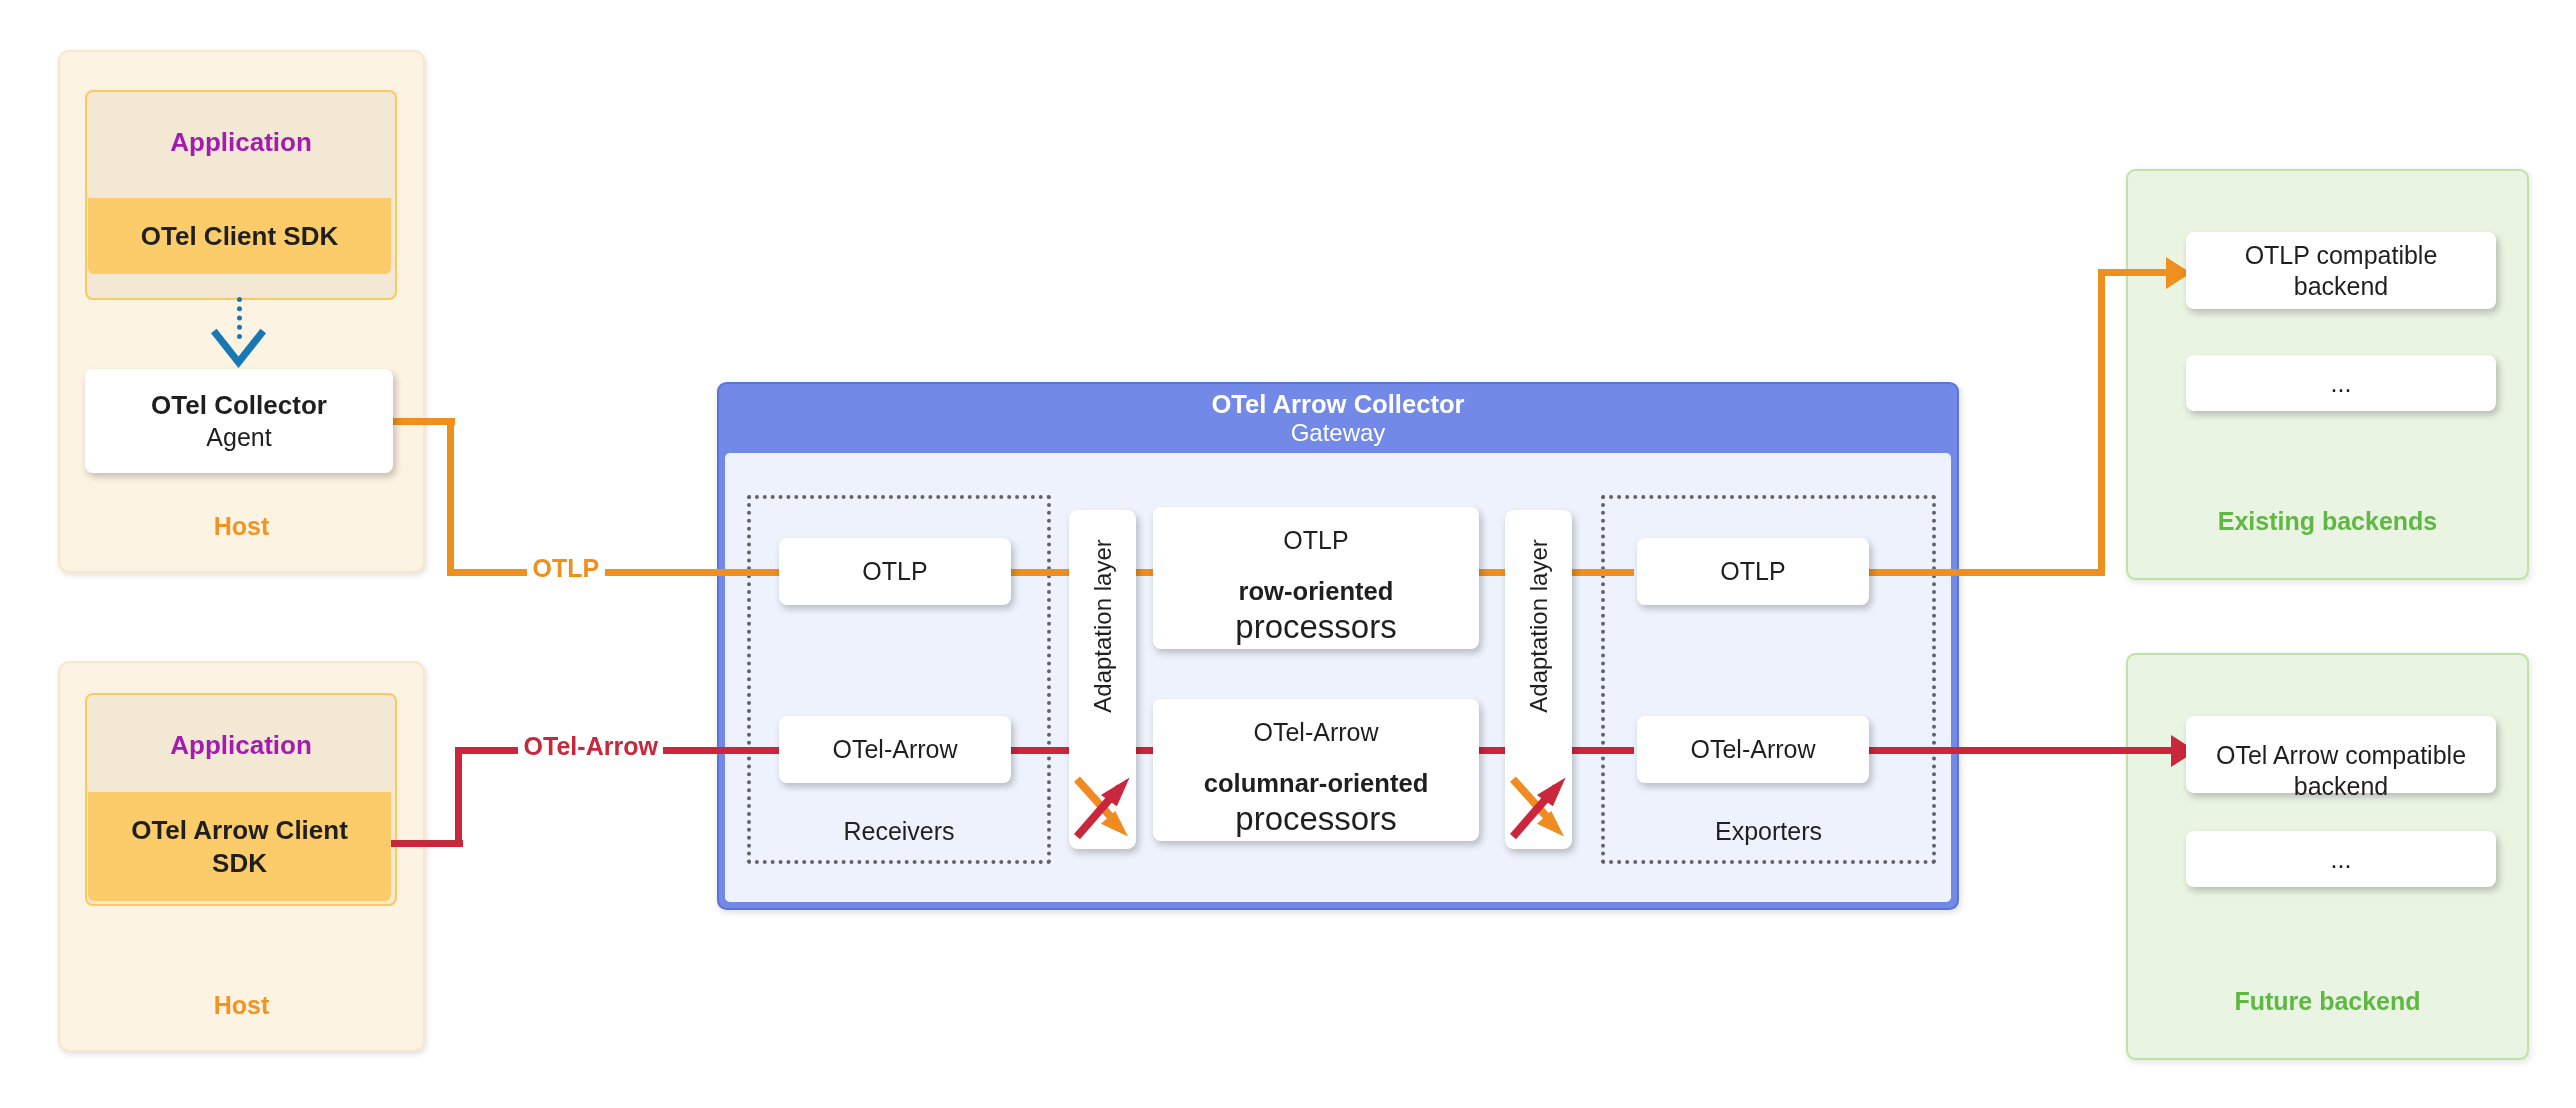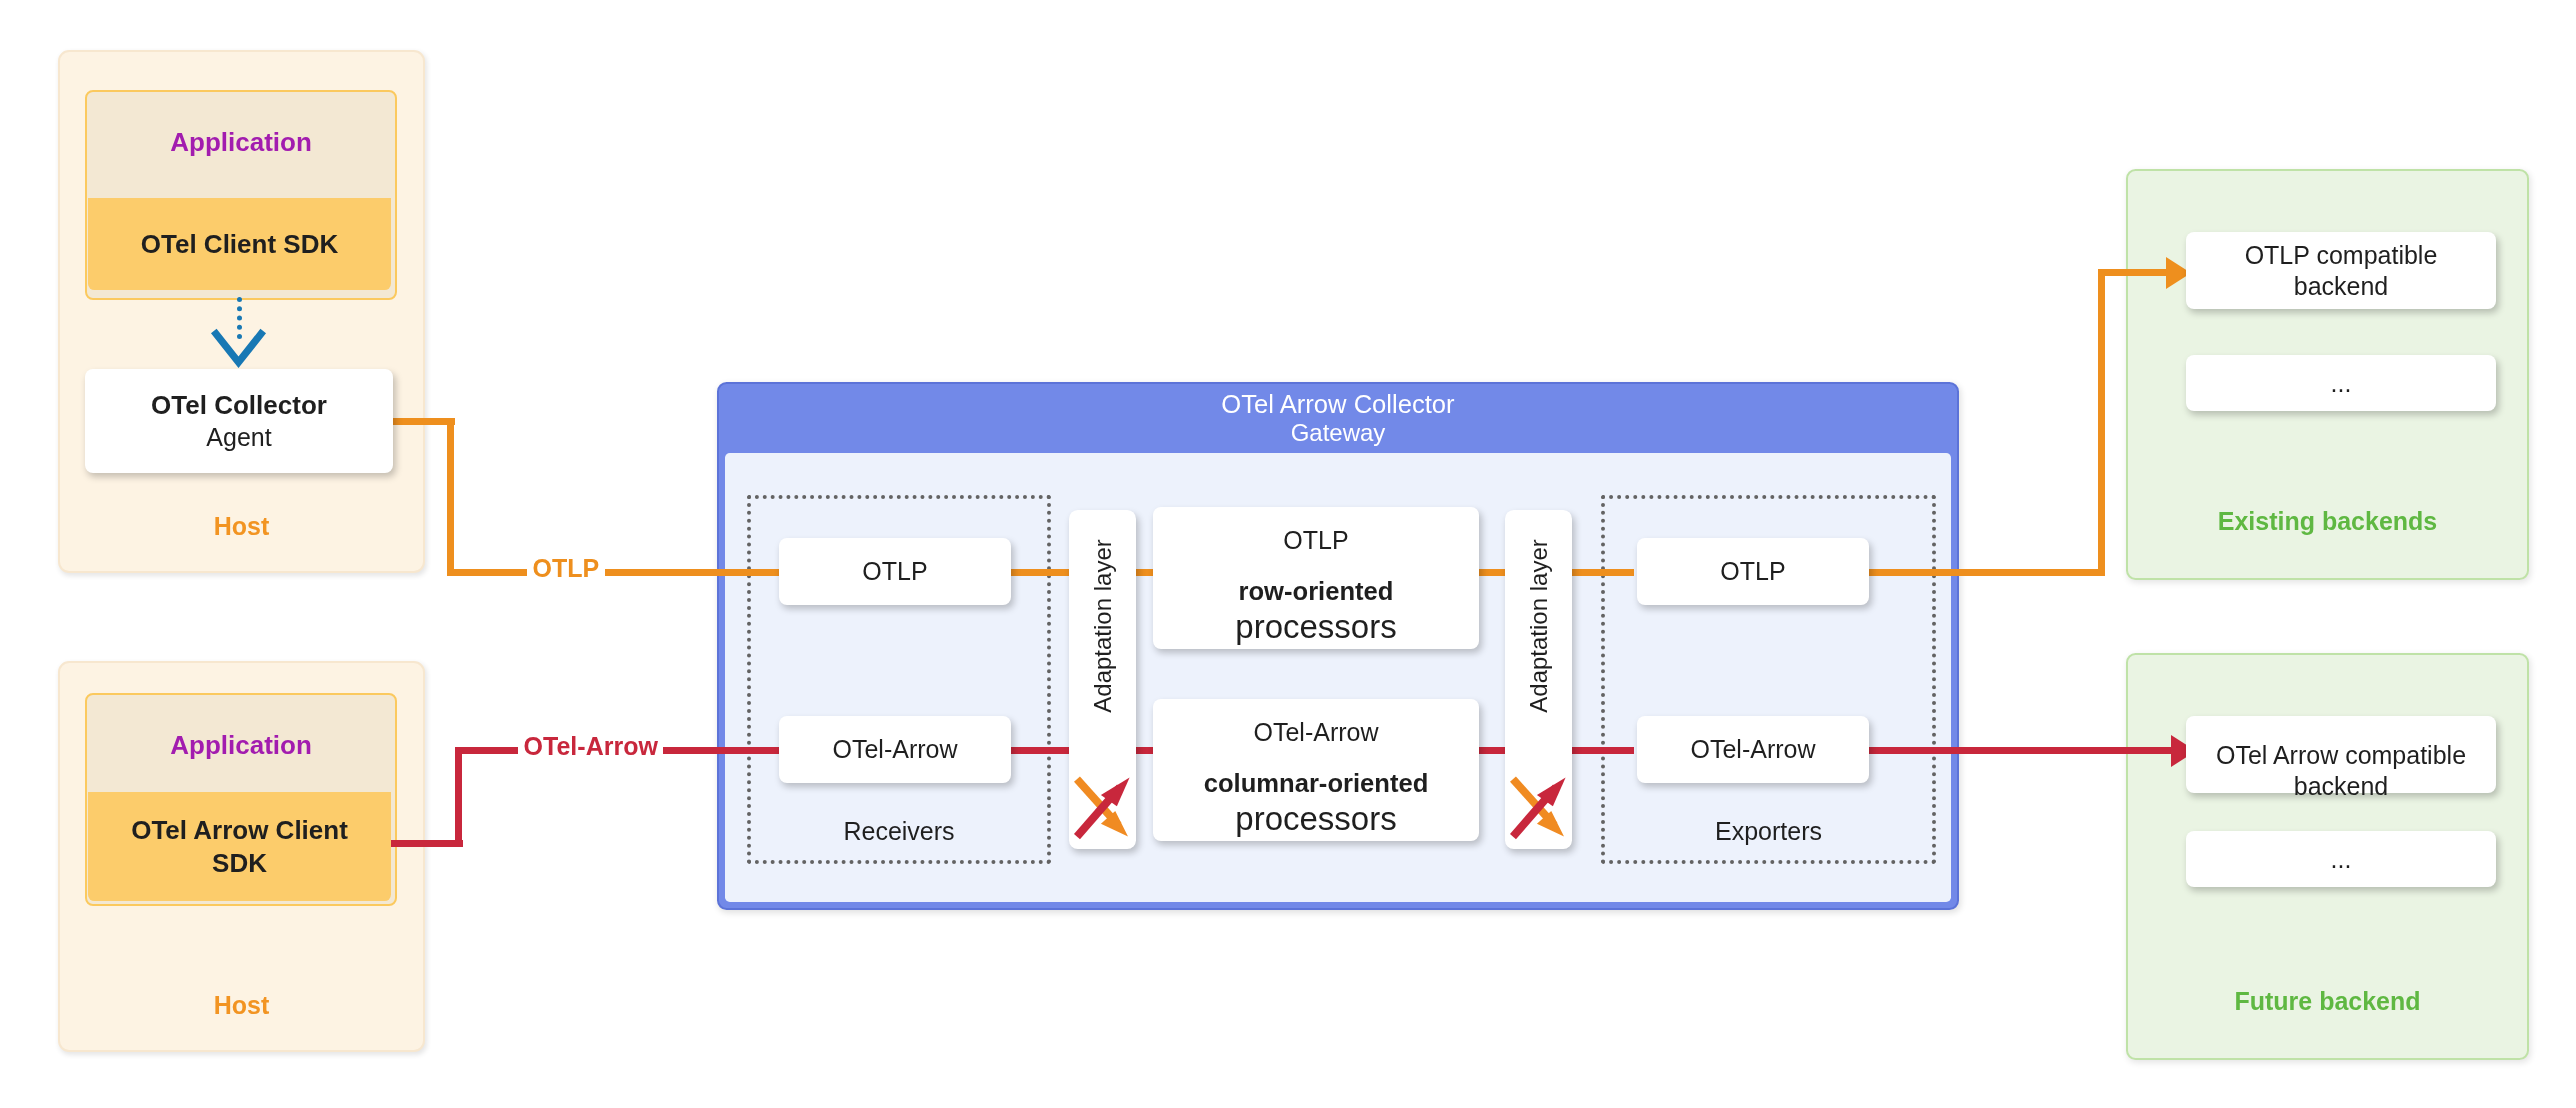--- a/index.html
+++ b/index.html
@@ -98,21 +98,21 @@
     position:absolute;
     left:0;right:0;top:0;
     height:69px;
     display:flex;
     flex-direction:column;
     align-items:center;
     justify-content:center;
     color:#ffffff;
     z-index:11;
   }
-  .collector-title{font-weight:normal;font-size:25.6px;line-height:1.16;}
+  .collector-title{font-weight:bold;font-size:25.6px;line-height:1.16;}
   .collector-sub{font-size:24px;line-height:1.16;}
   .collector-body{
     position:absolute;
     left:6.4px;right:6.4px;
     top:69px;bottom:6.4px;
     background:#EDF2FC;
     border-radius:4.8px;
     z-index:11;
   }
 
@@ -208,21 +208,21 @@
 
 <div id="canvas">
 
   <div class="host" style="left:58px;top:50px;width:363px;height:519px;">
     <div class="host-label" style="bottom:30px;">Host</div>
   </div>
 
   <div class="appbox" style="left:85px;top:90px;width:308px;height:206px;">
     <div class="app-title" style="top:35px;">Application</div>
   </div>
-  <div class="sdkbox" style="left:88px;top:198px;width:303px;height:92px;">
+  <div class="sdkbox" style="left:88px;top:198px;width:303px;height:76px;">
     <span>OTel Client SDK</span>
   </div>
 
   <div class="blue-dot-line" style="left:237px;top:297px;height:42px;"></div>
   <svg style="position:absolute;left:209px;top:326px;width:59px;height:42px;z-index:13;" viewBox="0 0 74 52">
     <path d="M6 6 L37 45 L68 6" stroke="#1878B4" stroke-width="9" fill="none" stroke-linecap="butt"></path>
   </svg>
 
   <div class="card" style="left:85px;top:369px;width:308px;height:104px;">
     <div style="font-weight:bold;font-size:26px;line-height:1.2;">OTel Collector</div>

